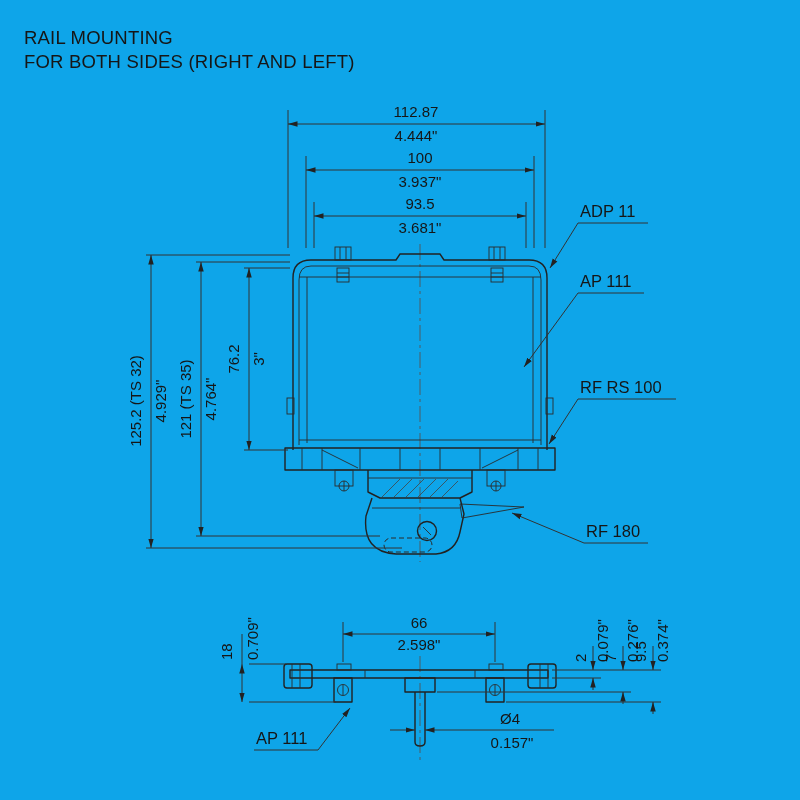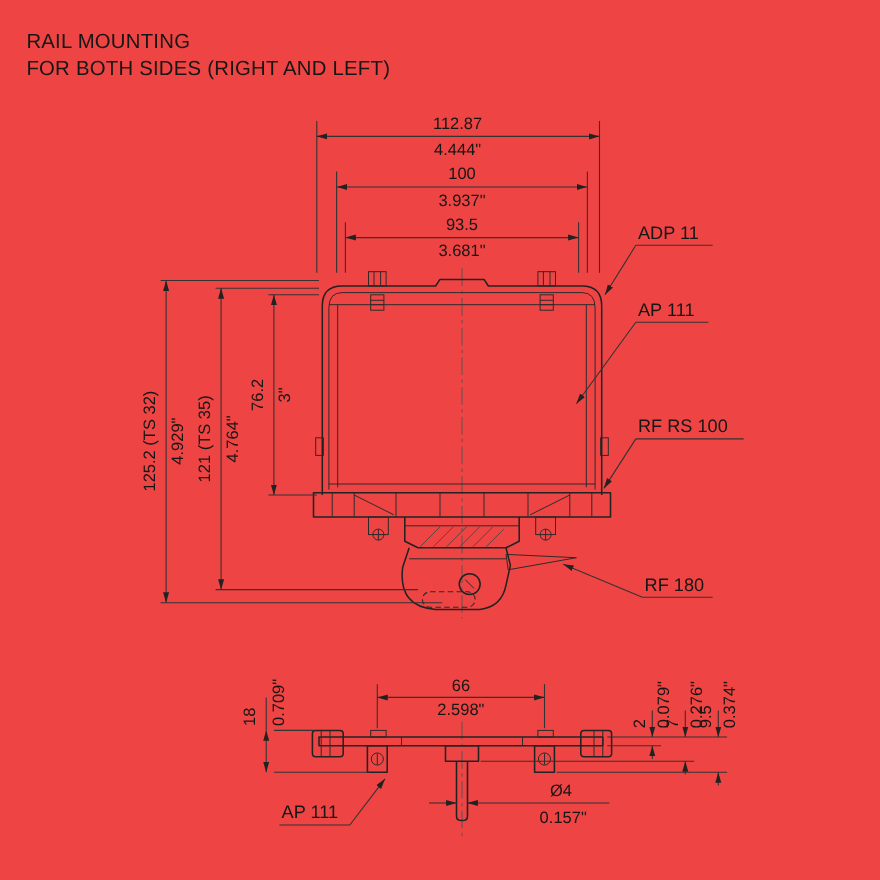--- a/index.html
+++ b/index.html
@@ -1,16 +1,16 @@
 <!DOCTYPE html>
 <html><head>
 <meta charset="utf-8">
 <style>
   html,body{margin:0;padding:0;background:#fff;}
-  .canvas{width:800px;height:800px;background:#ef4444;position:relative;overflow:hidden;}
+  .canvas{width:800px;height:800px;background:#0ea5e9;position:relative;overflow:hidden;}
   svg{display:block;}
   svg text{font-family:"Liberation Sans", sans-serif;fill:#161616;}
   .t-title{font-size:18.5px;letter-spacing:0.2px;}
   .t-dim{font-size:15px;text-anchor:middle;}
   .t-dimS{font-size:15px;text-anchor:start;}
   .t-label{font-size:16.5px;}
   .o{fill:none;stroke:#222;stroke-width:1.4;stroke-linejoin:round;}
   .o2{fill:none;stroke:#2a2a2a;stroke-width:0.9;}
   .d{fill:none;stroke:#333;stroke-width:1;}
   .cl{fill:none;stroke:#555;stroke-width:0.9;stroke-dasharray:16 4 3 4;}

